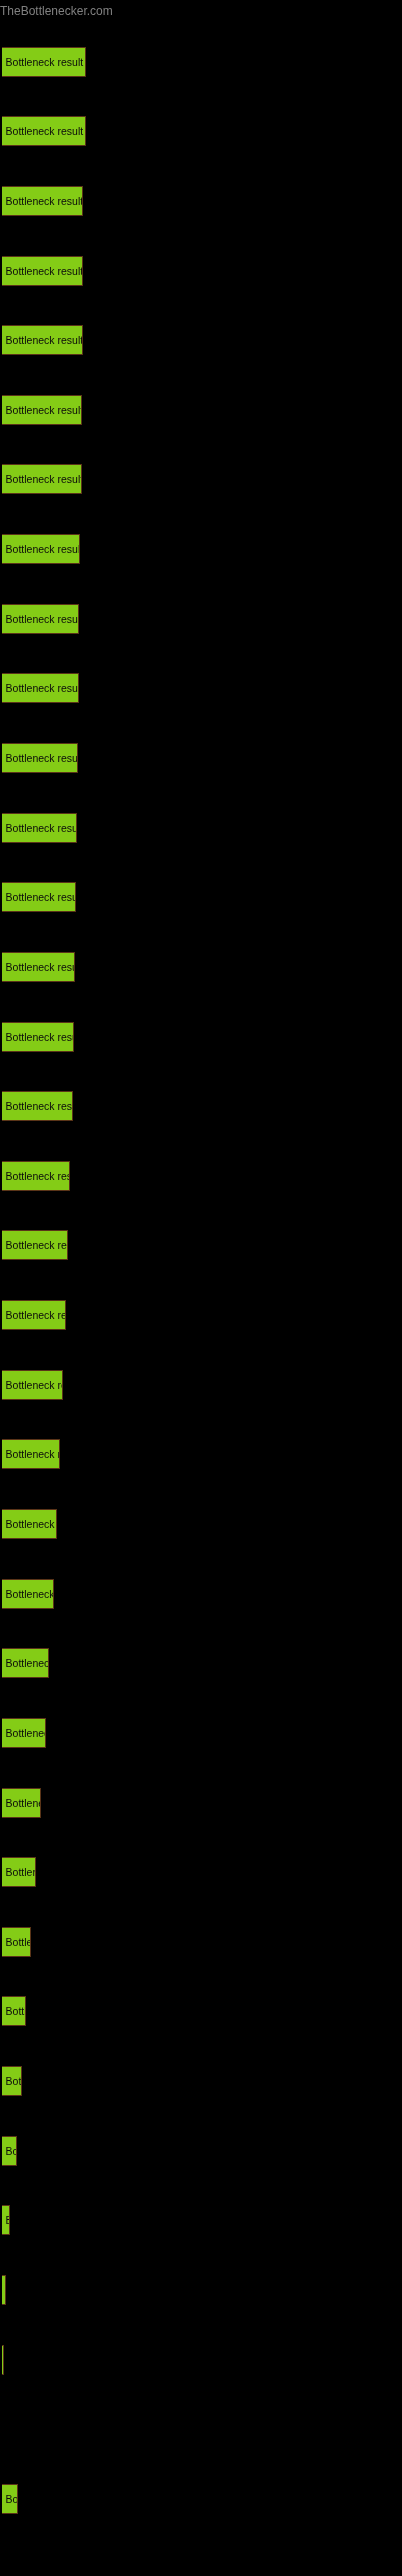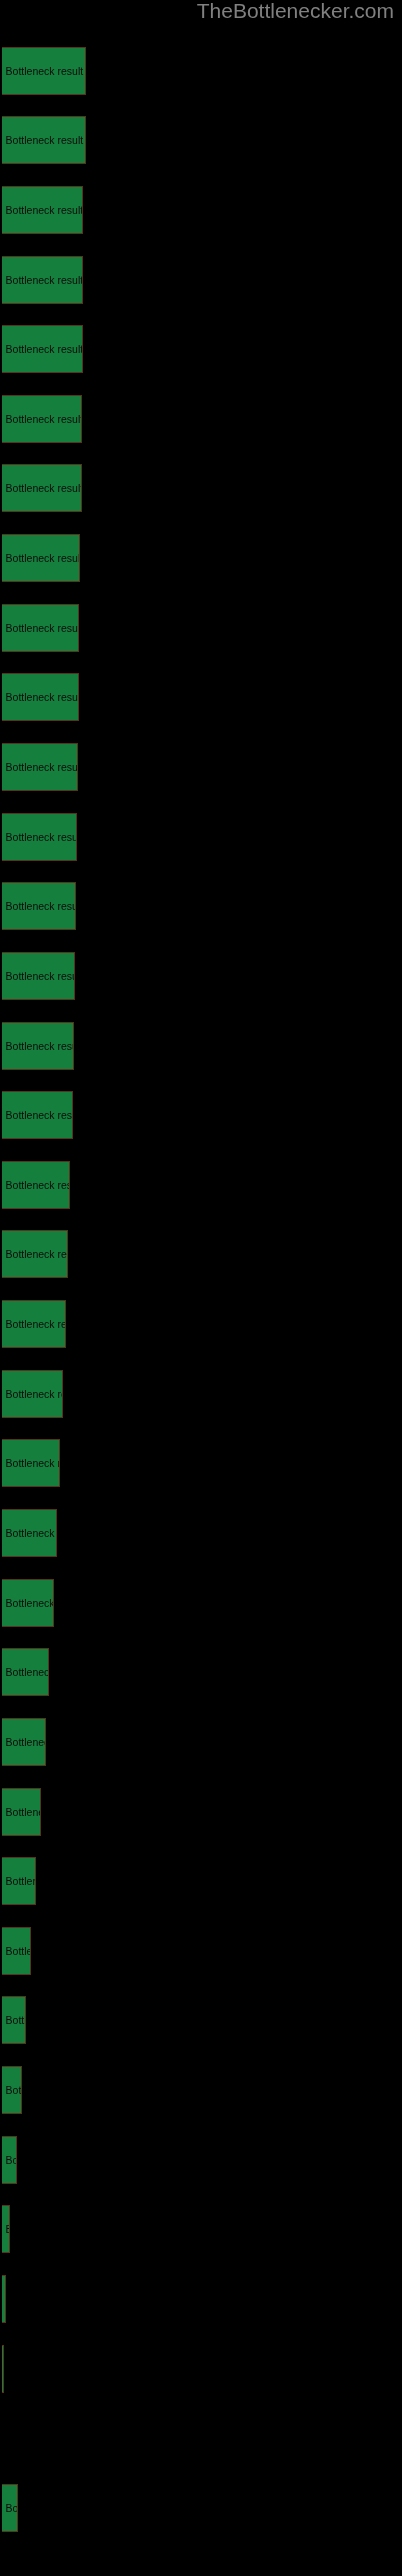--- a/index.html
+++ b/index.html
@@ -18,39 +18,39 @@
     position: relative;
     width: 403px;
     height: 2576px;
     background: #000000;
   }
   #site-title {
     position: absolute;
     top: 0px;
     left: 0px;
     width: 394px;
-    text-align: right;
+    text-align: left;
     color: #808080;
-    font-size: 21px;
+    font-size: 12px;
     line-height: 22.5px;
     font-family: "Liberation Sans", sans-serif;
     letter-spacing: 0px;
     white-space: nowrap;
   }
   .bar-row {
     position: absolute;
     left: 0px;
     height: 30px;
   }
   .bar {
     position: absolute;
     left: 2.4px;
     top: 0px;
-    height: 48px;
-    background: #15803d;
+    height: 30px;
+    background: #84cc16;
     border-top: 0.8px solid #5a3418;
     border-bottom: 0.8px solid #5a3418;
     border-right: 0.8px solid #5a3418;
     box-sizing: border-box;
     overflow: hidden;
     white-space: nowrap;
   }
   .bar-label {
     position: absolute;
     left: 3.2px;

